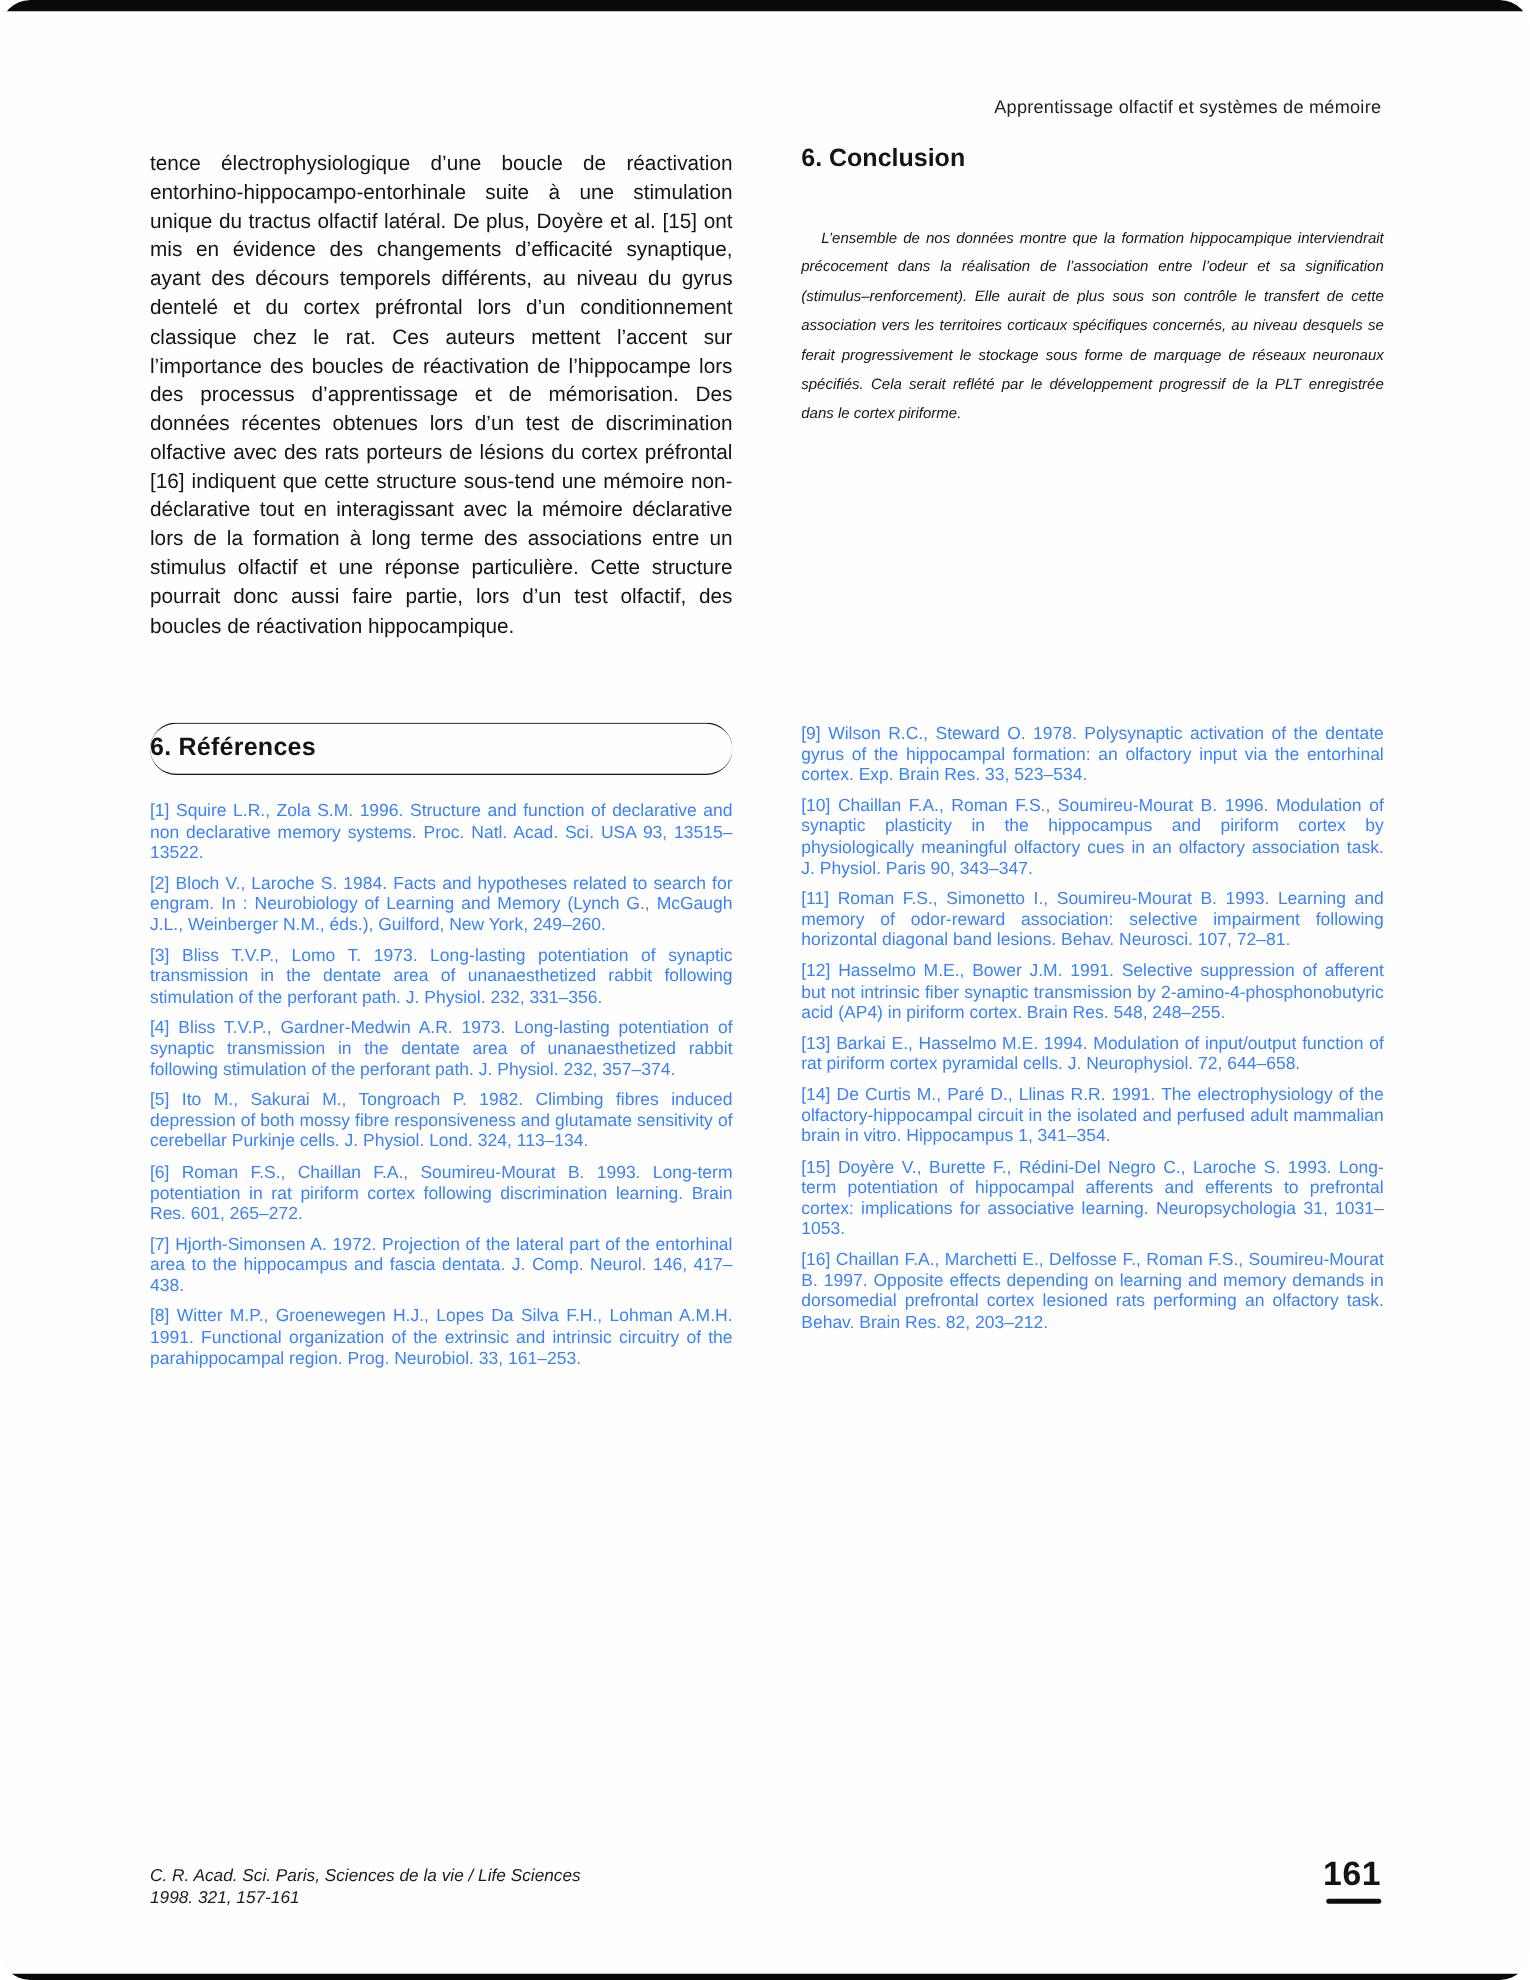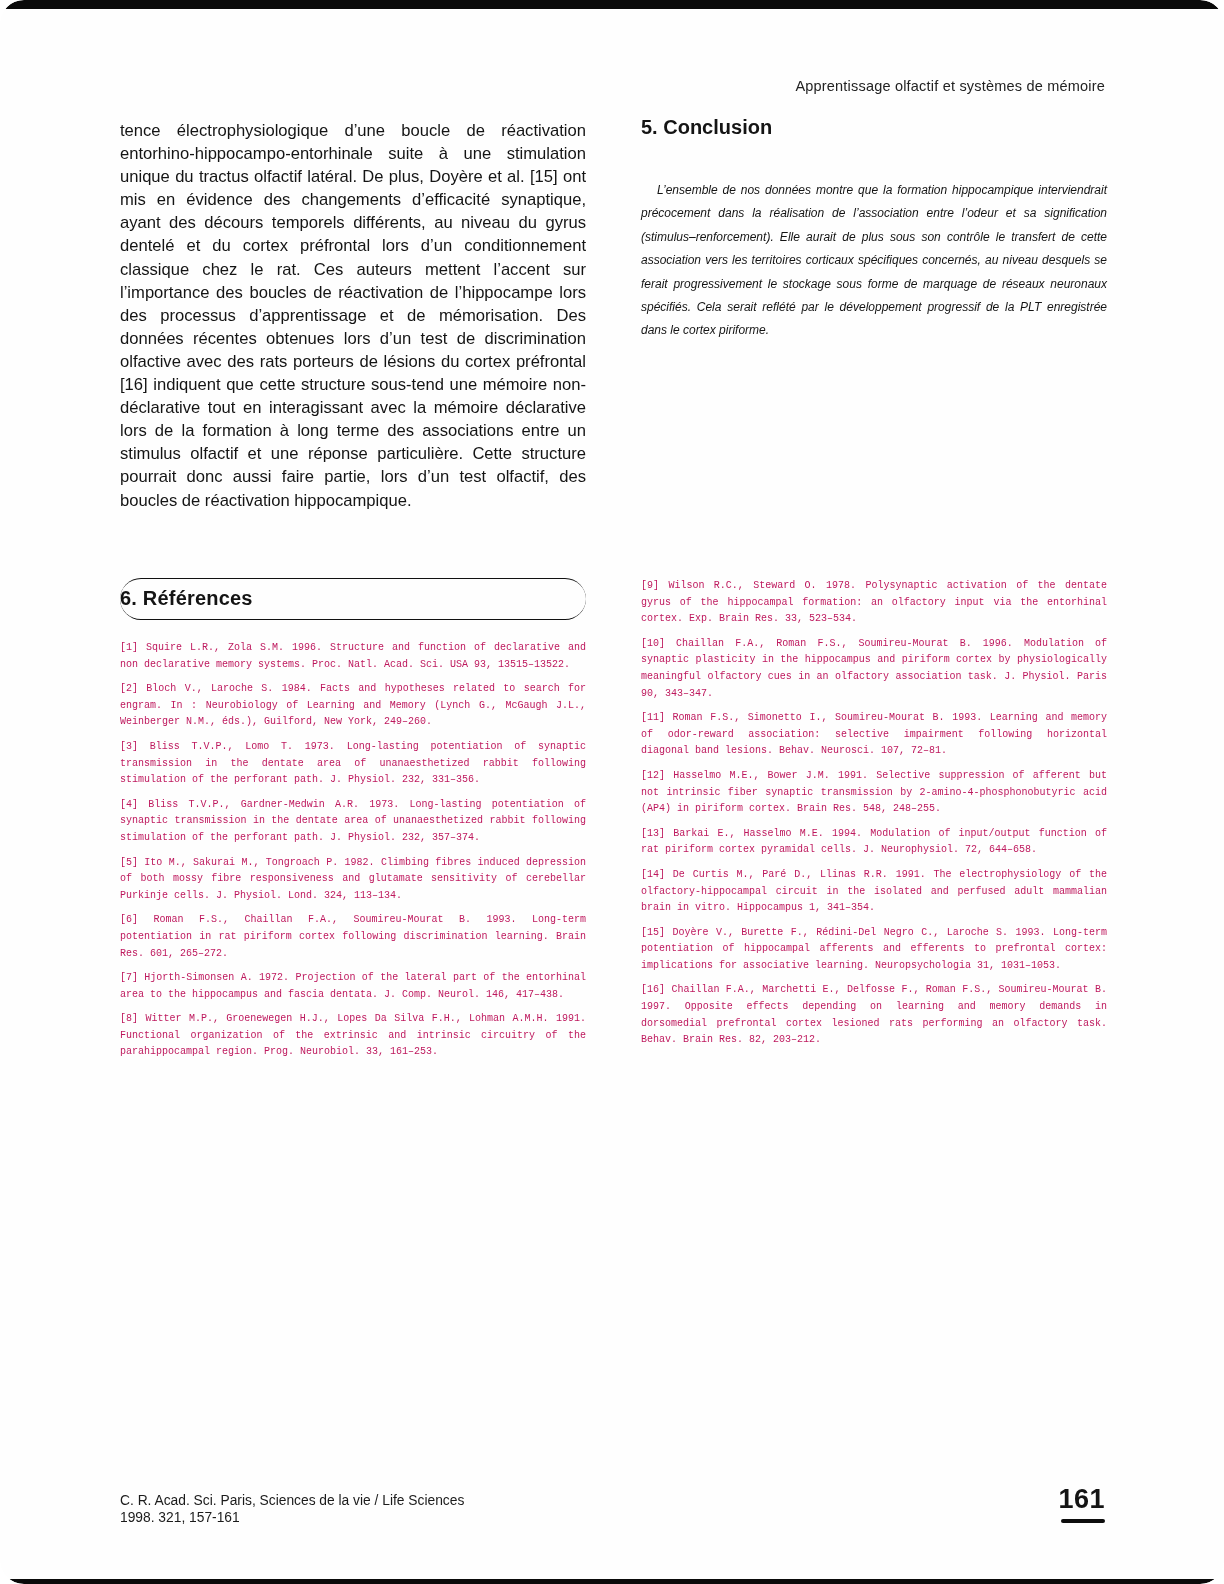--- a/index.html
+++ b/index.html
@@ -59,32 +59,32 @@
     text-align: justify;
     font-style: italic;
   }
   .conclusion-body p { text-indent: 16px; }
   .conclusion-body p + p { margin-top: 11px; }
   .refs-right {
     position: absolute;
     left: 641px; top: 578px; width: 466px;
   }
   .ref {
-    font-size: 10px;
+    font-size: 14px;
     line-height: 16.6px;
     text-align: justify;
-    color: #be185d;
-    font-family: Liberation Mono, monospace;
+    color: #3b82f6;
   }
   .ref + .ref { margin-top: 8px; }
   .footer-journal {
     position: absolute;
     left: 120px; top: 1492px; width: 520px;
     font-size: 13.8px; line-height: 17px;
     color: #1b1b1b;
+    font-style: italic;
   }
   .footer-page {
     position: absolute;
     right: 119px; top: 1484px;
     text-align: left;
   }
   .footer-page .num {
     font-size: 27px; font-weight: bold; letter-spacing: 0.5px;
   }
   .footer-page .rule {
@@ -111,21 +111,21 @@
       <p class="ref">[1] Squire L.R., Zola S.M. 1996. Structure and function of declarative and non declarative memory systems. Proc. Natl. Acad. Sci. USA 93, 13515–13522.</p>
       <p class="ref">[2] Bloch V., Laroche S. 1984. Facts and hypotheses related to search for engram. In : Neurobiology of Learning and Memory (Lynch G., McGaugh J.L., Weinberger N.M., éds.), Guilford, New York, 249–260.</p>
       <p class="ref">[3] Bliss T.V.P., Lomo T. 1973. Long-lasting potentiation of synaptic transmission in the dentate area of unanaesthetized rabbit following stimulation of the perforant path. J. Physiol. 232, 331–356.</p>
       <p class="ref">[4] Bliss T.V.P., Gardner-Medwin A.R. 1973. Long-lasting potentiation of synaptic transmission in the dentate area of unanaesthetized rabbit following stimulation of the perforant path. J. Physiol. 232, 357–374.</p>
       <p class="ref">[5] Ito M., Sakurai M., Tongroach P. 1982. Climbing fibres induced depression of both mossy fibre responsiveness and glutamate sensitivity of cerebellar Purkinje cells. J. Physiol. Lond. 324, 113–134.</p>
       <p class="ref">[6] Roman F.S., Chaillan F.A., Soumireu-Mourat B. 1993. Long-term potentiation in rat piriform cortex following discrimination learning. Brain Res. 601, 265–272.</p>
       <p class="ref">[7] Hjorth-Simonsen A. 1972. Projection of the lateral part of the entorhinal area to the hippocampus and fascia dentata. J. Comp. Neurol. 146, 417–438.</p>
       <p class="ref">[8] Witter M.P., Groenewegen H.J., Lopes Da Silva F.H., Lohman A.M.H. 1991. Functional organization of the extrinsic and intrinsic circuitry of the parahippocampal region. Prog. Neurobiol. 33, 161–253.</p>
     </div>
 
-  <h2 class="conclusion-heading">5. Conclusion</h2>
+  <h2 class="conclusion-heading">6. Conclusion</h2>
 
   <div class="conclusion-body" id="conclusion-body">
       <p class="">L’ensemble de nos données montre que la formation hippocampique interviendrait précocement dans la réalisation de l’association entre l’odeur et sa signification (stimulus–renforcement). Elle aurait de plus sous son contrôle le transfert de cette association vers les territoires corticaux spécifiques concernés, au niveau desquels se ferait progressivement le stockage sous forme de marquage de réseaux neuronaux spécifiés. Cela serait reflété par le développement progressif de la PLT enregistrée dans le cortex piriforme.</p>
     </div>
 
   <div class="refs-right" id="refs-right">
       <p class="ref">[9] Wilson R.C., Steward O. 1978. Polysynaptic activation of the dentate gyrus of the hippocampal formation: an olfactory input via the entorhinal cortex. Exp. Brain Res. 33, 523–534.</p>
       <p class="ref">[10] Chaillan F.A., Roman F.S., Soumireu-Mourat B. 1996. Modulation of synaptic plasticity in the hippocampus and piriform cortex by physiologically meaningful olfactory cues in an olfactory association task. J. Physiol. Paris 90, 343–347.</p>
       <p class="ref">[11] Roman F.S., Simonetto I., Soumireu-Mourat B. 1993. Learning and memory of odor-reward association: selective impairment following horizontal diagonal band lesions. Behav. Neurosci. 107, 72–81.</p>
       <p class="ref">[12] Hasselmo M.E., Bower J.M. 1991. Selective suppression of afferent but not intrinsic fiber synaptic transmission by 2-amino-4-phosphonobutyric acid (AP4) in piriform cortex. Brain Res. 548, 248–255.</p>

